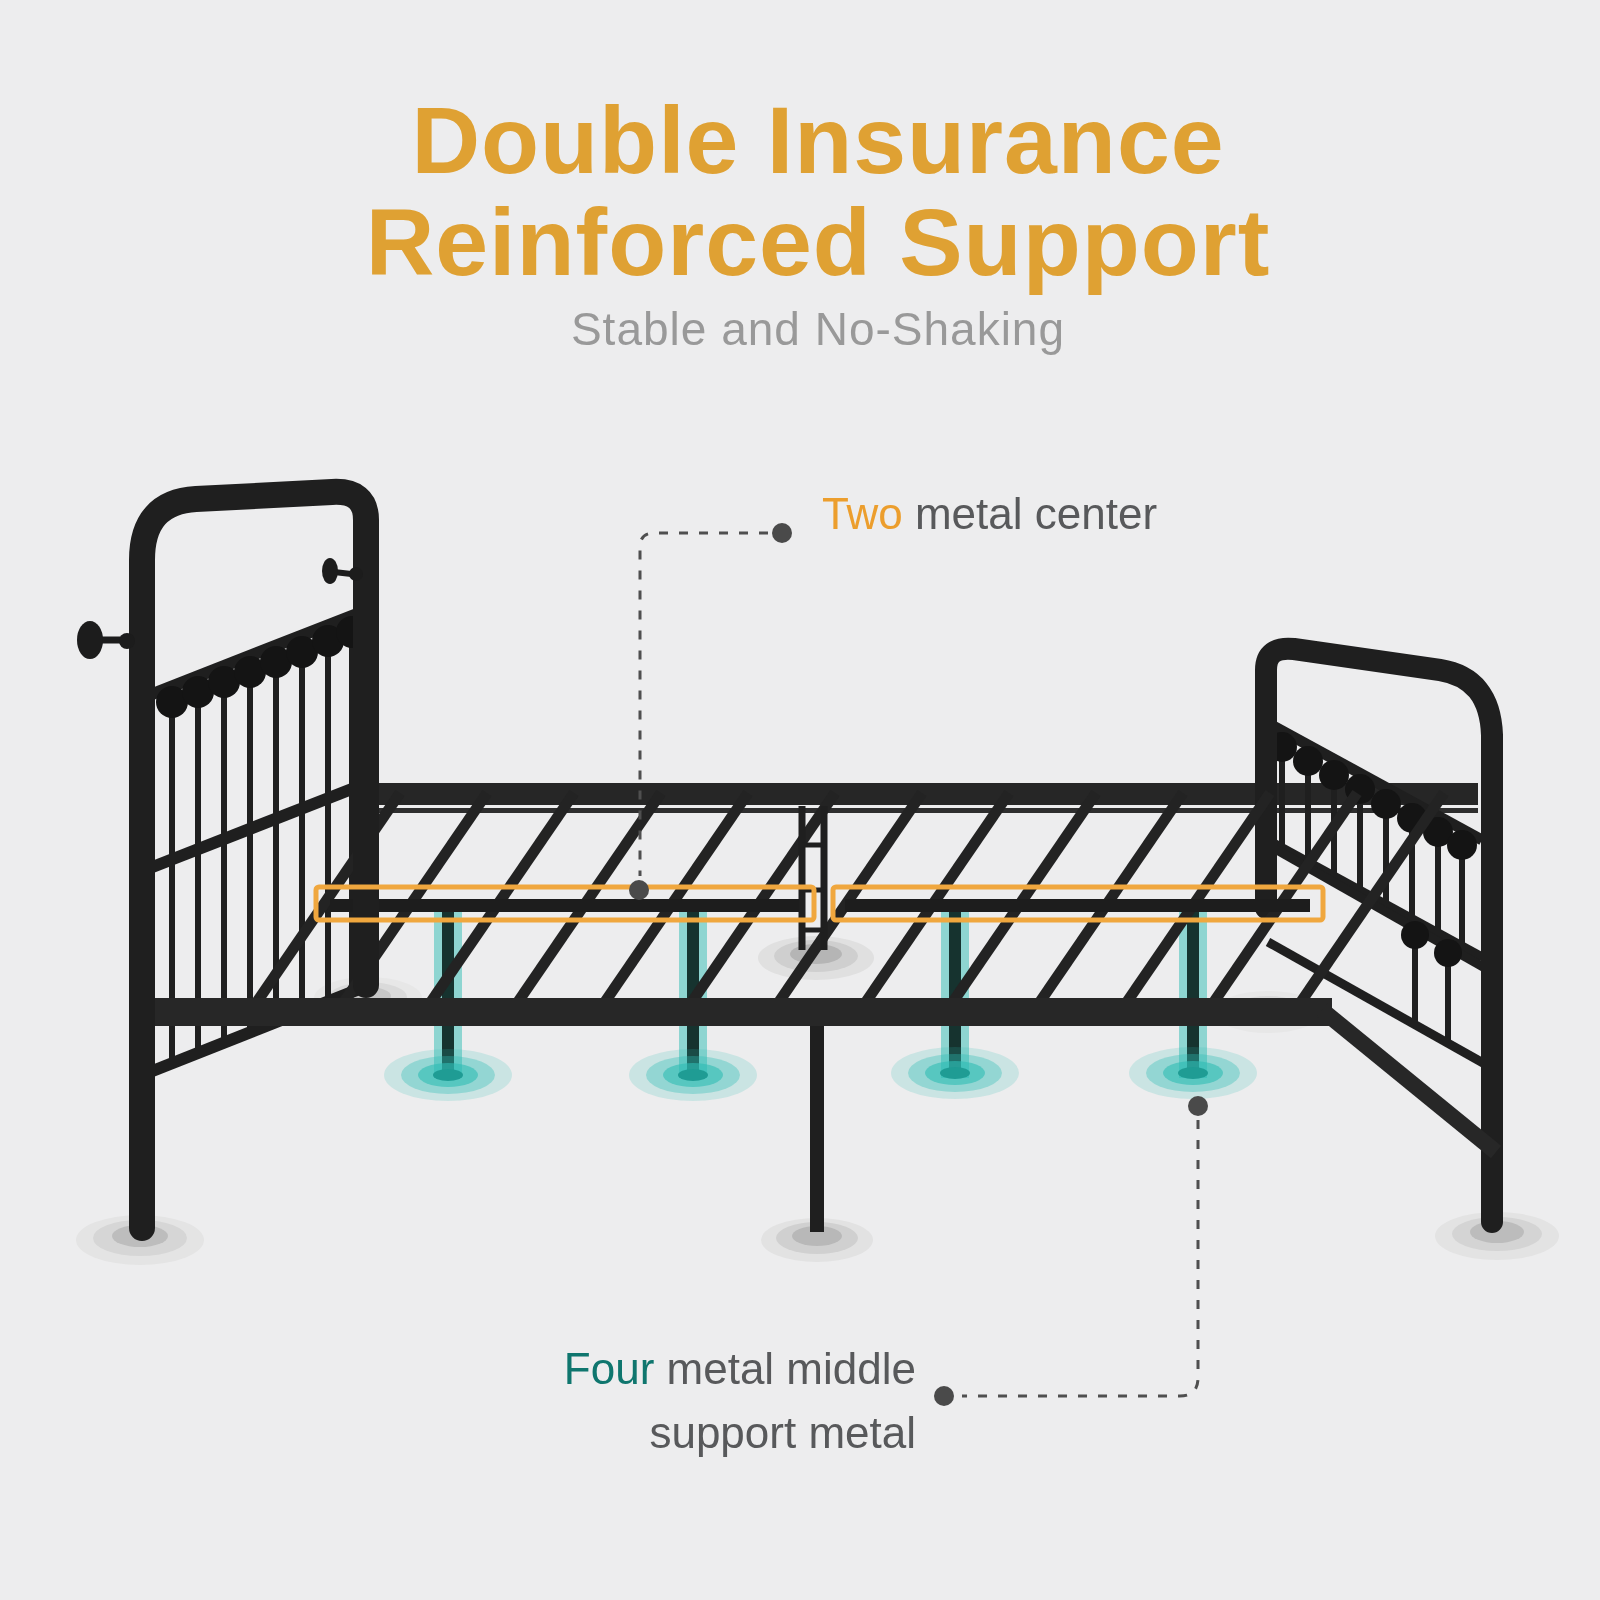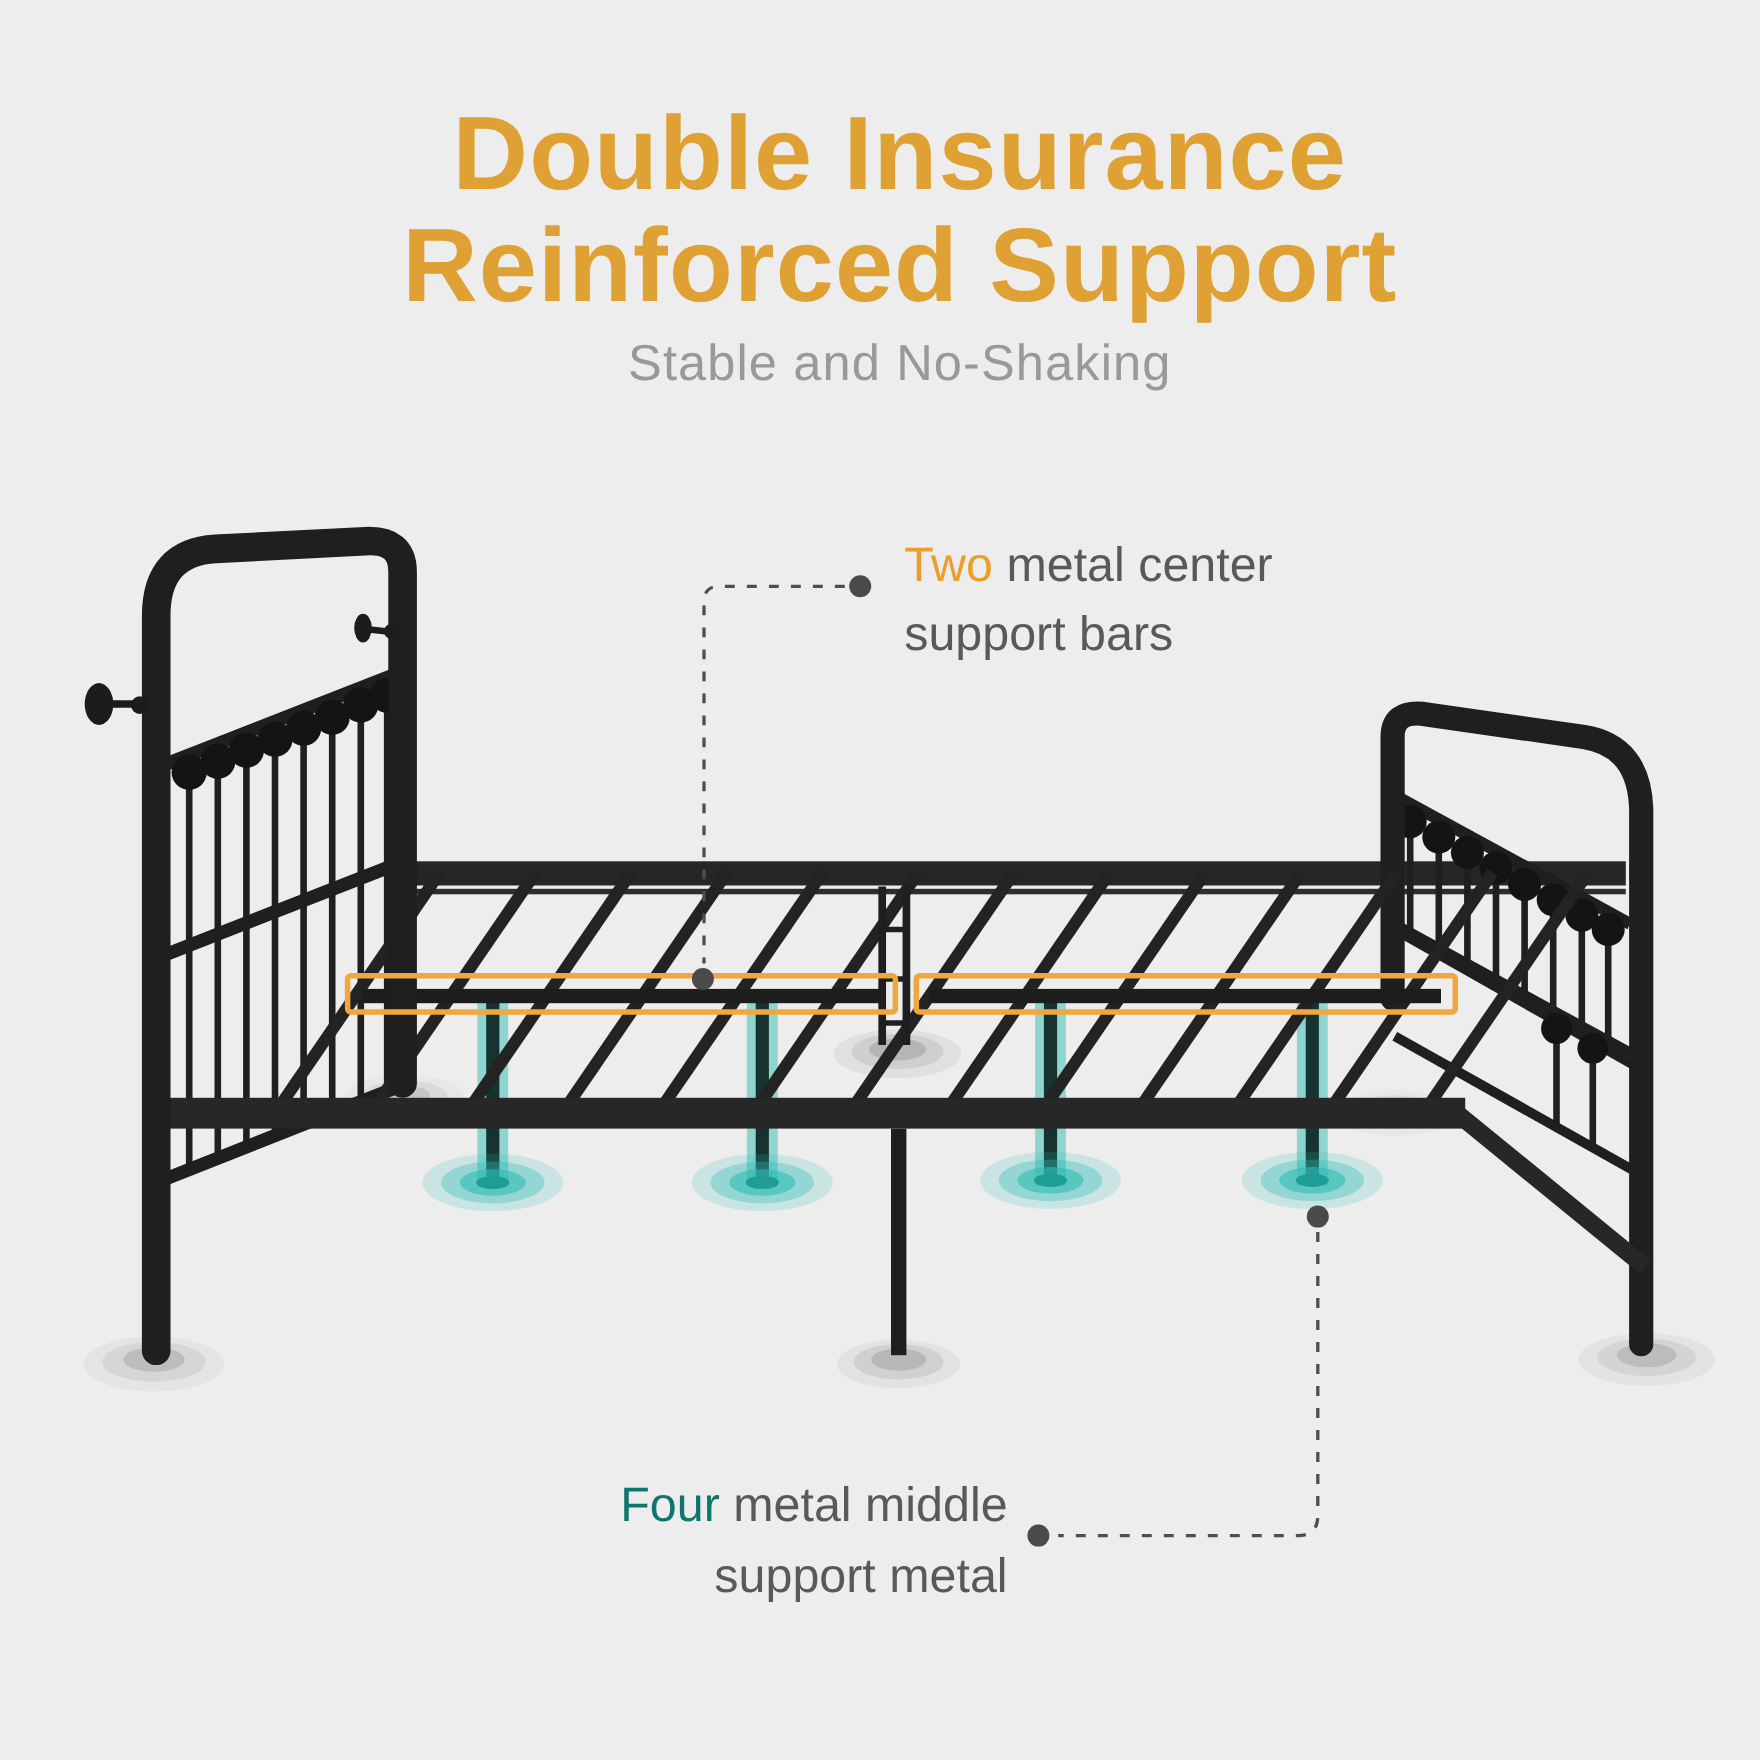--- a/index.html
+++ b/index.html
@@ -246,21 +246,20 @@
       <circle cx="944" cy="1396" r="10" fill="#4a4a4a"></circle>
     </g>
   </svg>
 
   <div class="abs title" style="top:86px">Double Insurance</div>
   <div class="abs title" style="top:188px">Reinforced Support</div>
   <div class="abs subtitle" style="top:302px">Stable and No-Shaking</div>
 
   <div class="abs ann ann-bars">
     <div><span class="word-orange">Two</span><span> metal center</span></div>
-    <div>support bars</div>
   </div>
 
   <div class="abs ann ann-legs">
     <div><span class="word-teal">Four</span><span> metal middle</span></div>
     <div>support metal</div>
   </div>
 
 </div>
 
 </body></html>

